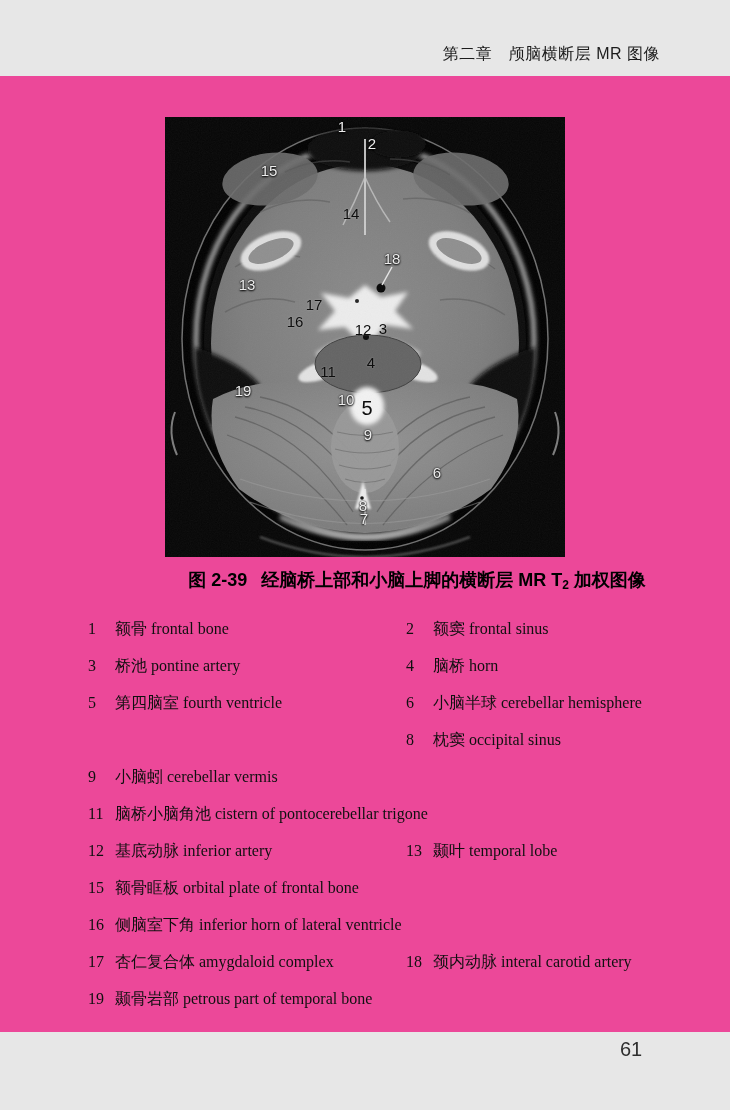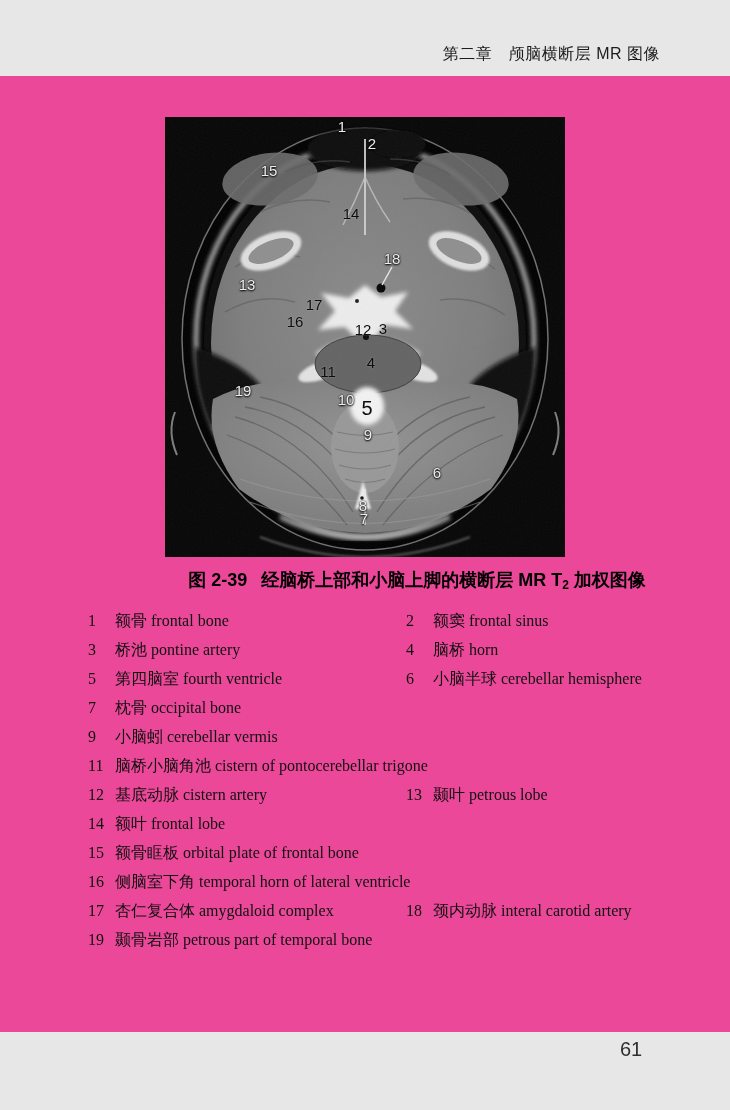--- a/index.html
+++ b/index.html
@@ -20,21 +20,21 @@
   .mri-label.light{color:#ededed;text-shadow:0 0 2px #000,0 1px 2px #000;}
   .mri-label.dark{color:#0d0d0d;text-shadow:0 0 2px rgba(255,255,255,0.35);}
 
   .caption{position:absolute;top:568px;left:12px;width:730px;text-align:center;
         font-weight:bold;font-size:18px;color:#000;padding-left:40px;}
   .caption .fig{margin-right:14px;}
   .caption .sub{font-size:12px;vertical-align:-3px;}
 
   .legend{position:absolute;top:606px;left:0;width:730px;color:#101010;
         font-family:"Liberation Serif","DejaVu Serif",serif;font-size:16px;}
-  .legend-row{position:relative;height:29px;}
+  .legend-row{position:relative;height:29px;margin-top:8px;}
   .legend-item{position:absolute;top:0;white-space:nowrap;line-height:29px;}
   .legend-item.c0{left:88px;}
   .legend-item.c1{left:406px;}
   .lnum{display:inline-block;min-width:27px;}
 </style>
 </head>
 <body>
 
 <div class="page">
 
@@ -196,40 +196,37 @@
       </div>
       <div class="legend-row">
         <div class="legend-item c0"><span class="lnum">3</span><span>桥池 pontine artery</span></div>
         <div class="legend-item c1"><span class="lnum">4</span><span>脑桥 horn</span></div>
       </div>
       <div class="legend-row">
         <div class="legend-item c0"><span class="lnum">5</span><span>第四脑室 fourth ventricle</span></div>
         <div class="legend-item c1"><span class="lnum">6</span><span>小脑半球 cerebellar hemisphere</span></div>
       </div>
       <div class="legend-row">
-        <div class="legend-item c0"><span class="lnum">7</span><span>枕骨 occipital bone</span></div>
+        <div class="legend-item c1"><span class="lnum">8</span><span>枕窦 occipital sinus</span></div>
       </div>
       <div class="legend-row">
         <div class="legend-item c0"><span class="lnum">9</span><span>小脑蚓 cerebellar vermis</span></div>
       </div>
       <div class="legend-row">
         <div class="legend-item c0"><span class="lnum">11</span><span>脑桥小脑角池 cistern of pontocerebellar trigone</span></div>
       </div>
       <div class="legend-row">
-        <div class="legend-item c0"><span class="lnum">12</span><span>基底动脉 cistern artery</span></div>
-        <div class="legend-item c1"><span class="lnum">13</span><span>颞叶 petrous lobe</span></div>
-      </div>
-      <div class="legend-row">
-        <div class="legend-item c0"><span class="lnum">14</span><span>额叶 frontal lobe</span></div>
+        <div class="legend-item c0"><span class="lnum">12</span><span>基底动脉 inferior artery</span></div>
+        <div class="legend-item c1"><span class="lnum">13</span><span>颞叶 temporal lobe</span></div>
       </div>
       <div class="legend-row">
         <div class="legend-item c0"><span class="lnum">15</span><span>额骨眶板 orbital plate of frontal bone</span></div>
       </div>
       <div class="legend-row">
-        <div class="legend-item c0"><span class="lnum">16</span><span>侧脑室下角 temporal horn of lateral ventricle</span></div>
+        <div class="legend-item c0"><span class="lnum">16</span><span>侧脑室下角 inferior horn of lateral ventricle</span></div>
       </div>
       <div class="legend-row">
         <div class="legend-item c0"><span class="lnum">17</span><span>杏仁复合体 amygdaloid complex</span></div>
         <div class="legend-item c1"><span class="lnum">18</span><span>颈内动脉 interal carotid artery</span></div>
       </div>
       <div class="legend-row">
         <div class="legend-item c0"><span class="lnum">19</span><span>颞骨岩部 petrous part of temporal bone</span></div>
       </div>
     </div>
 

